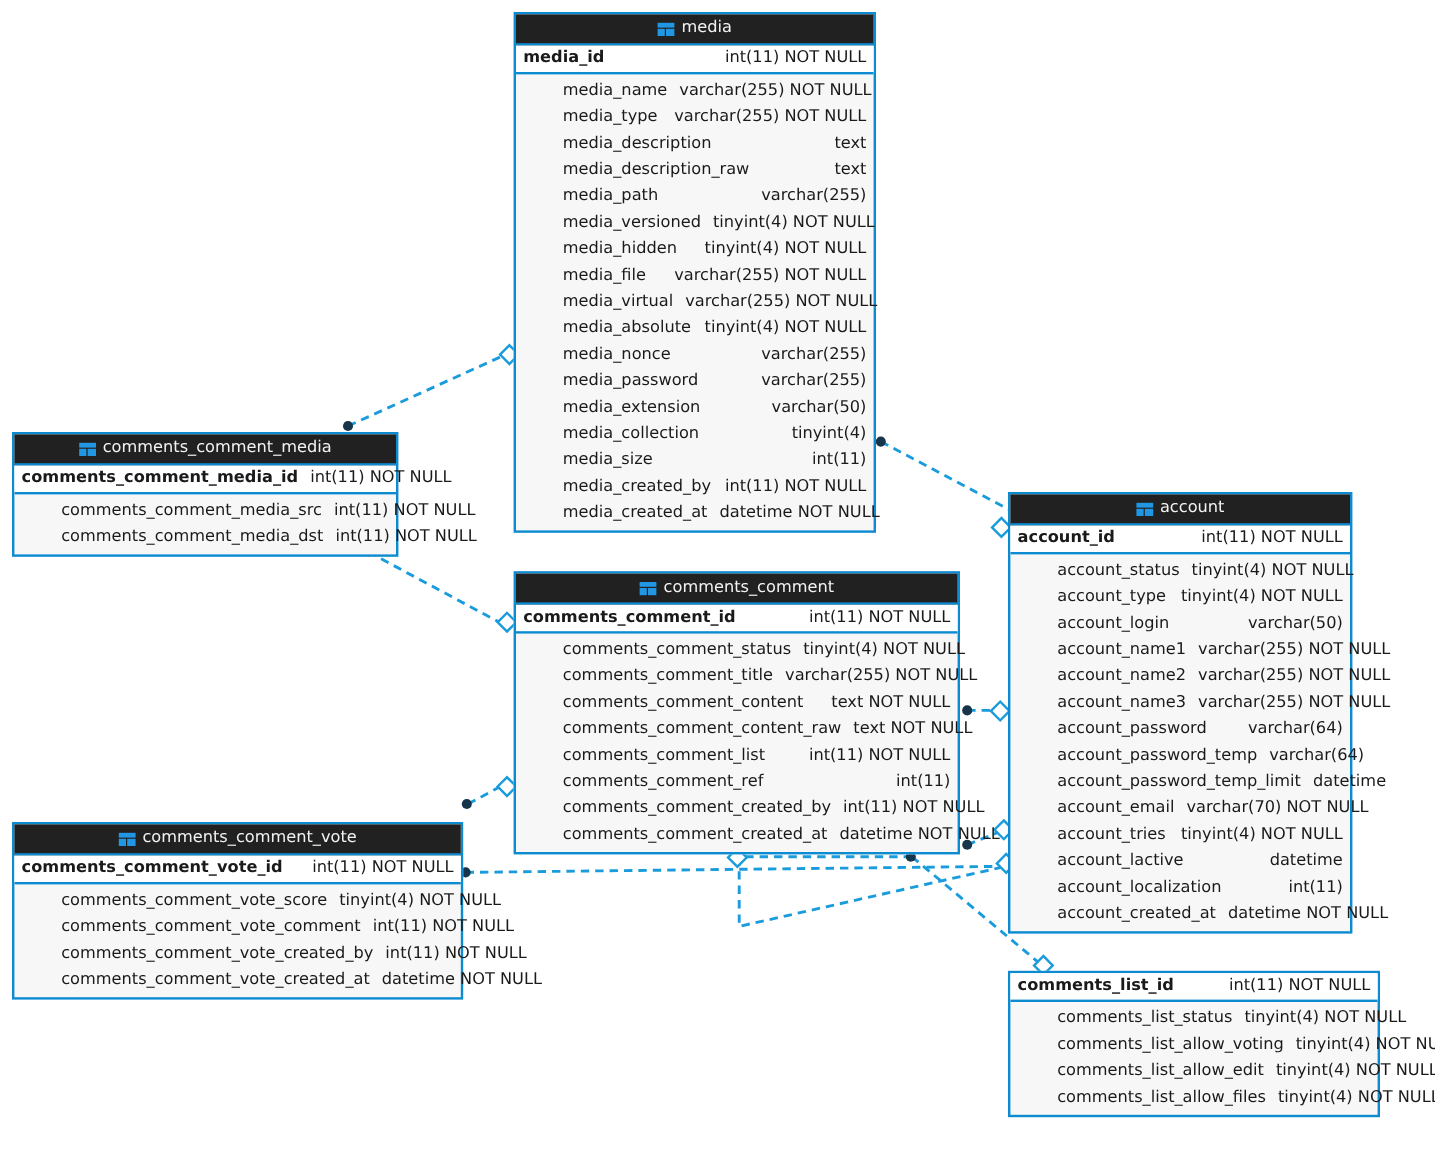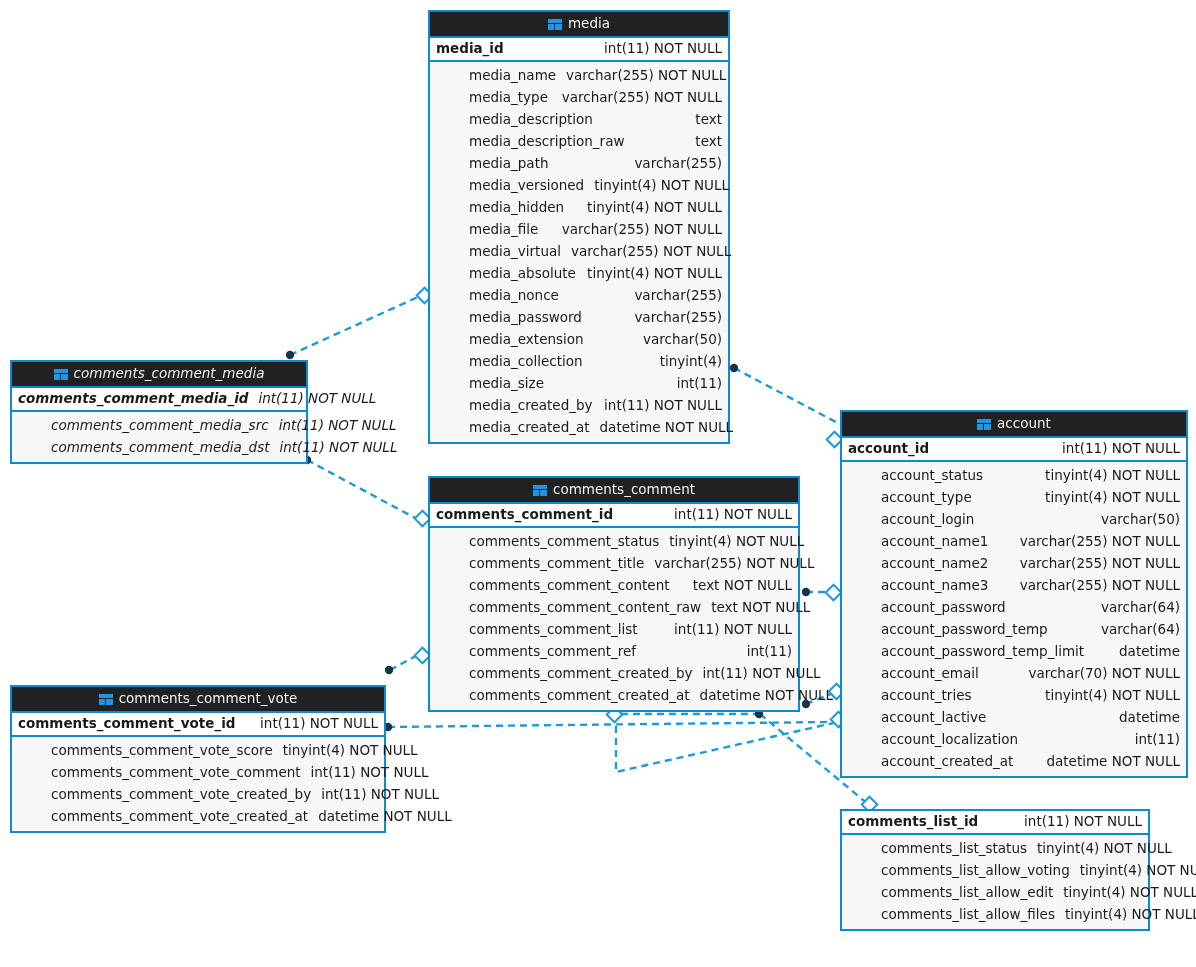--- a/index.html
+++ b/index.html
@@ -100,23 +100,23 @@
   .col-type {
     text-align: left;
   }
   .rows-body {
     padding-top: 3px;
     padding-bottom: 3px;
     padding-left: 33px;
   }
   
   #ent-media            { left: 428px;  top: 10px;  width: 302px; }
-  #ent-account          { left: 840px;  top: 410px; width: 348px; }
+  #ent-account          { left: 840px;  top: 410px; width: 287px; }
   #ent-comments-comment { left: 428px;  top: 476px; width: 372px; }
-  #ent-cc-media         { left: 10px;   top: 360px; width: 298px; font-style: italic; }
+  #ent-cc-media         { left: 10px;   top: 360px; width: 322px; }
   #ent-cc-vote          { left: 10px;   top: 685px; width: 376px; }
   #ent-comments-list    { left: 840px;  top: 809px; width: 310px; }
 </style>
 </head>
 <body>
 
 <div id="canvas">
 
   <svg id="edge-layer" viewBox="0 0 1196 967" xmlns="http://www.w3.org/2000/svg">
     <g stroke="#1a9bdc" stroke-width="2.4" fill="none" stroke-dasharray="7 5" stroke-linecap="butt">

